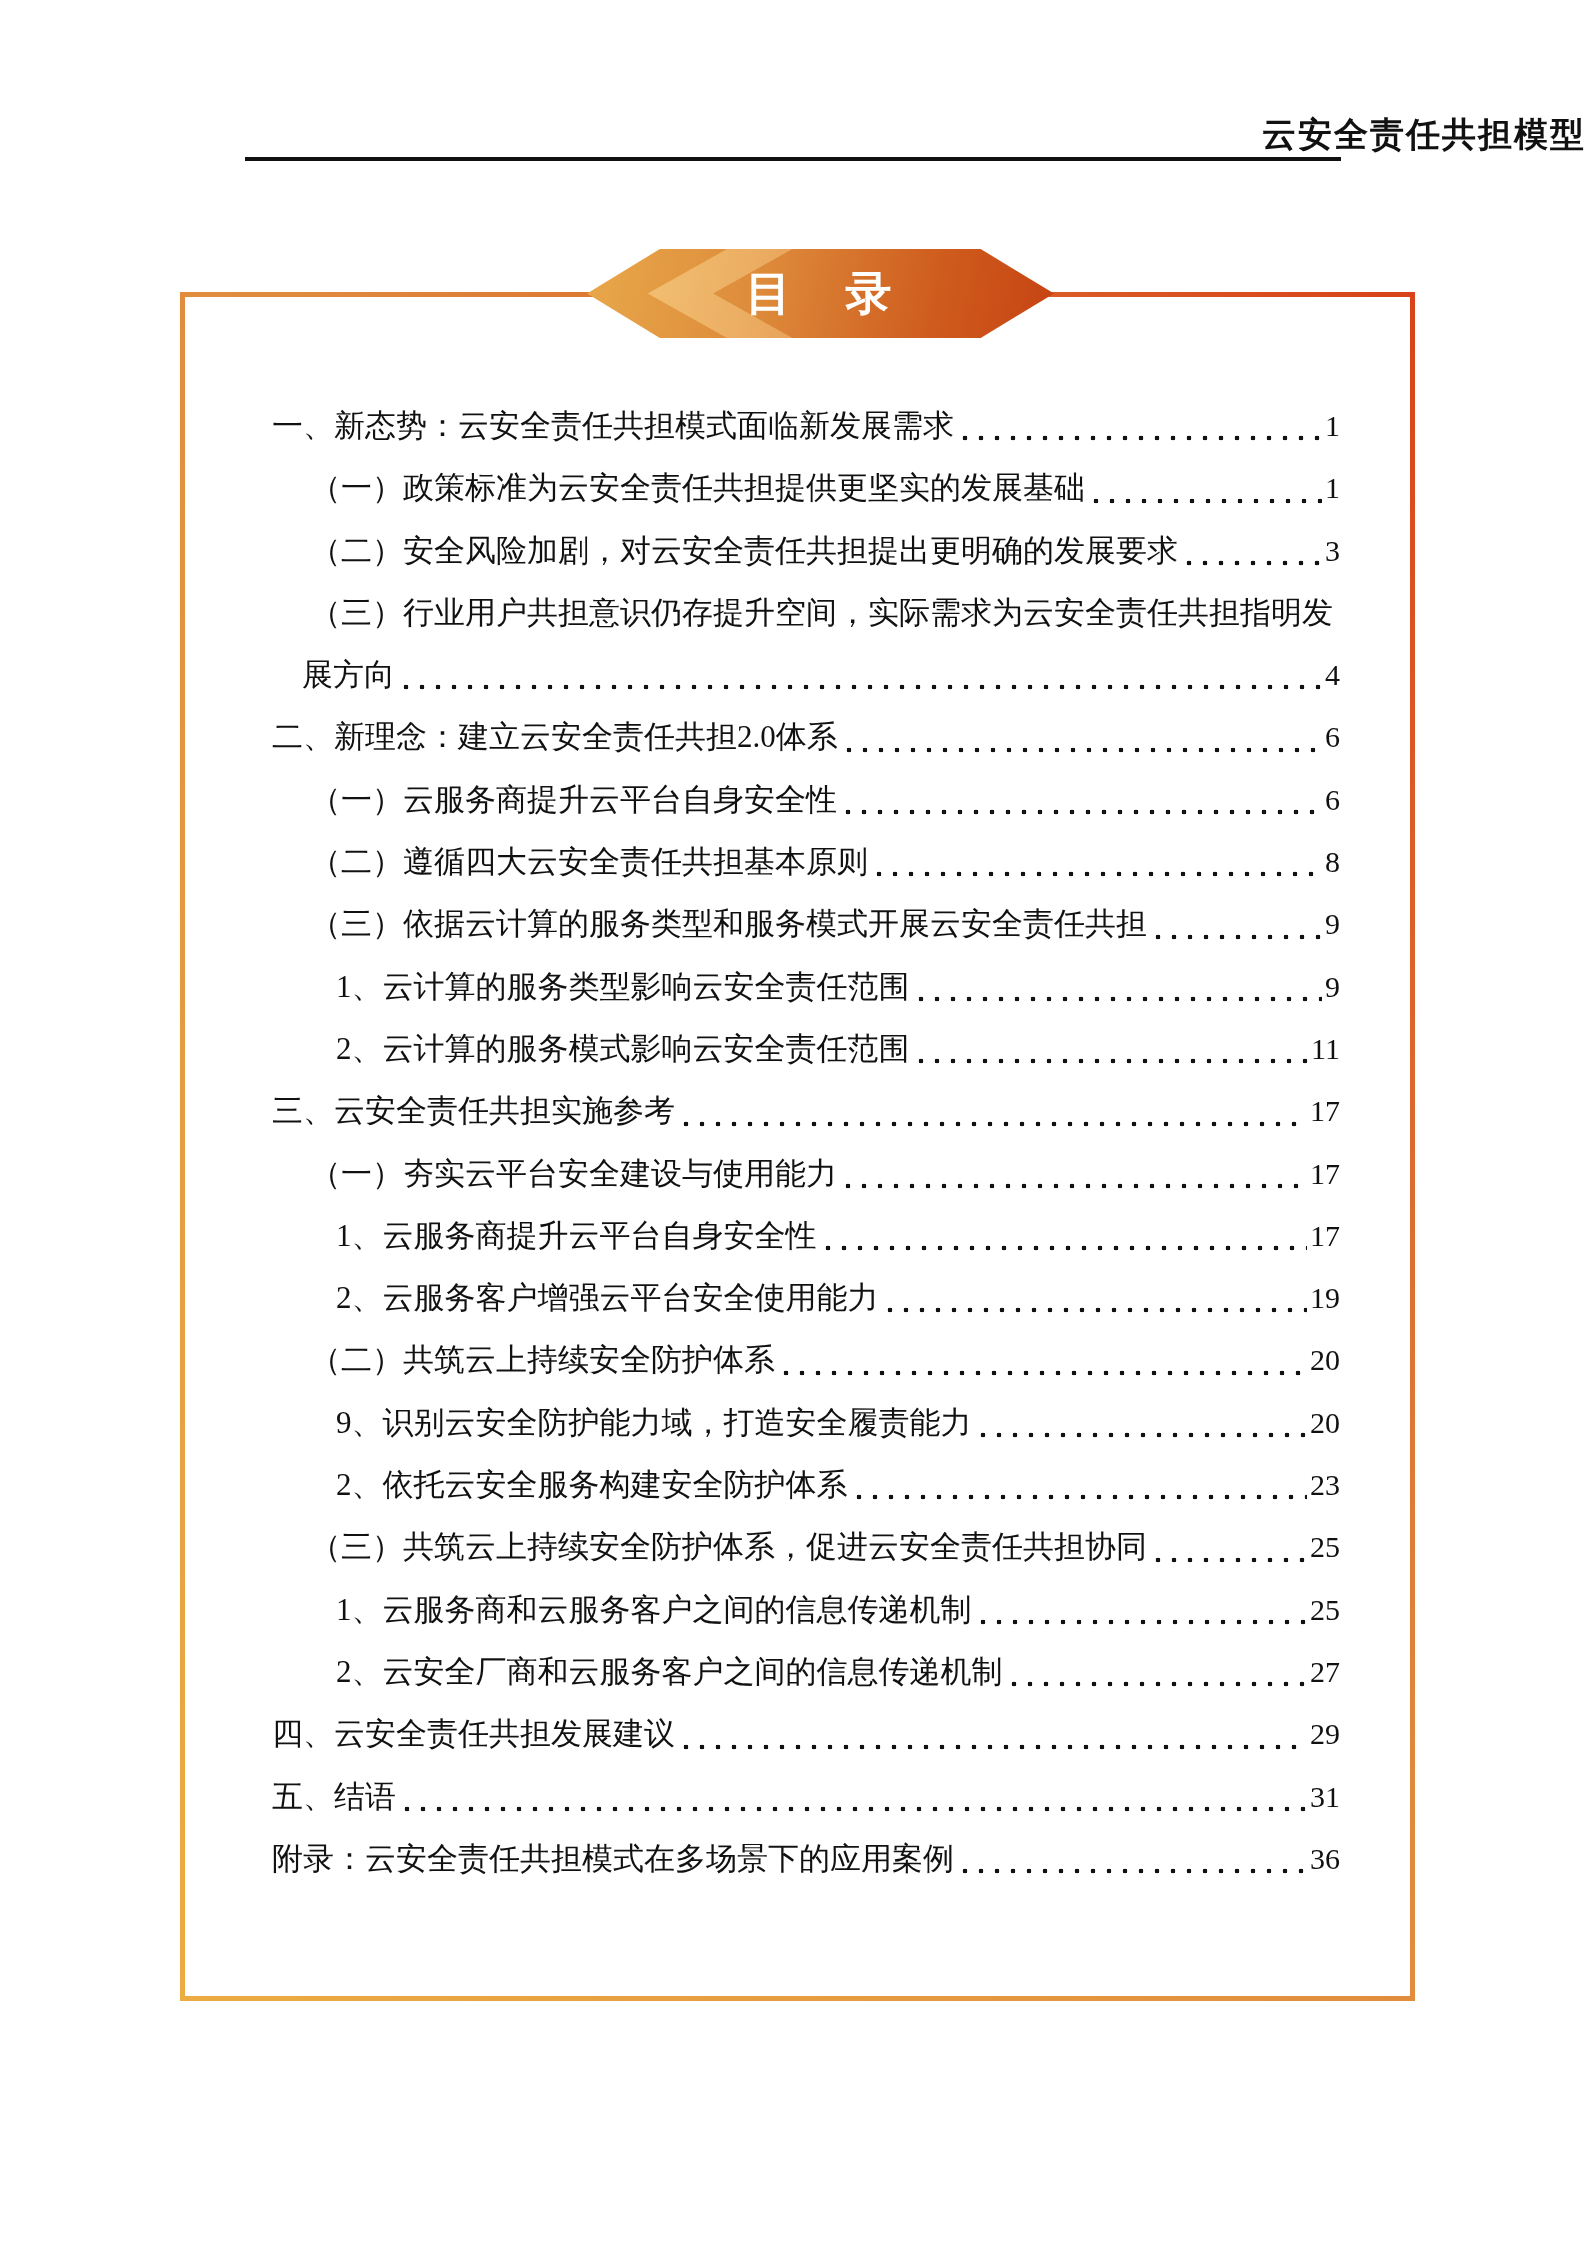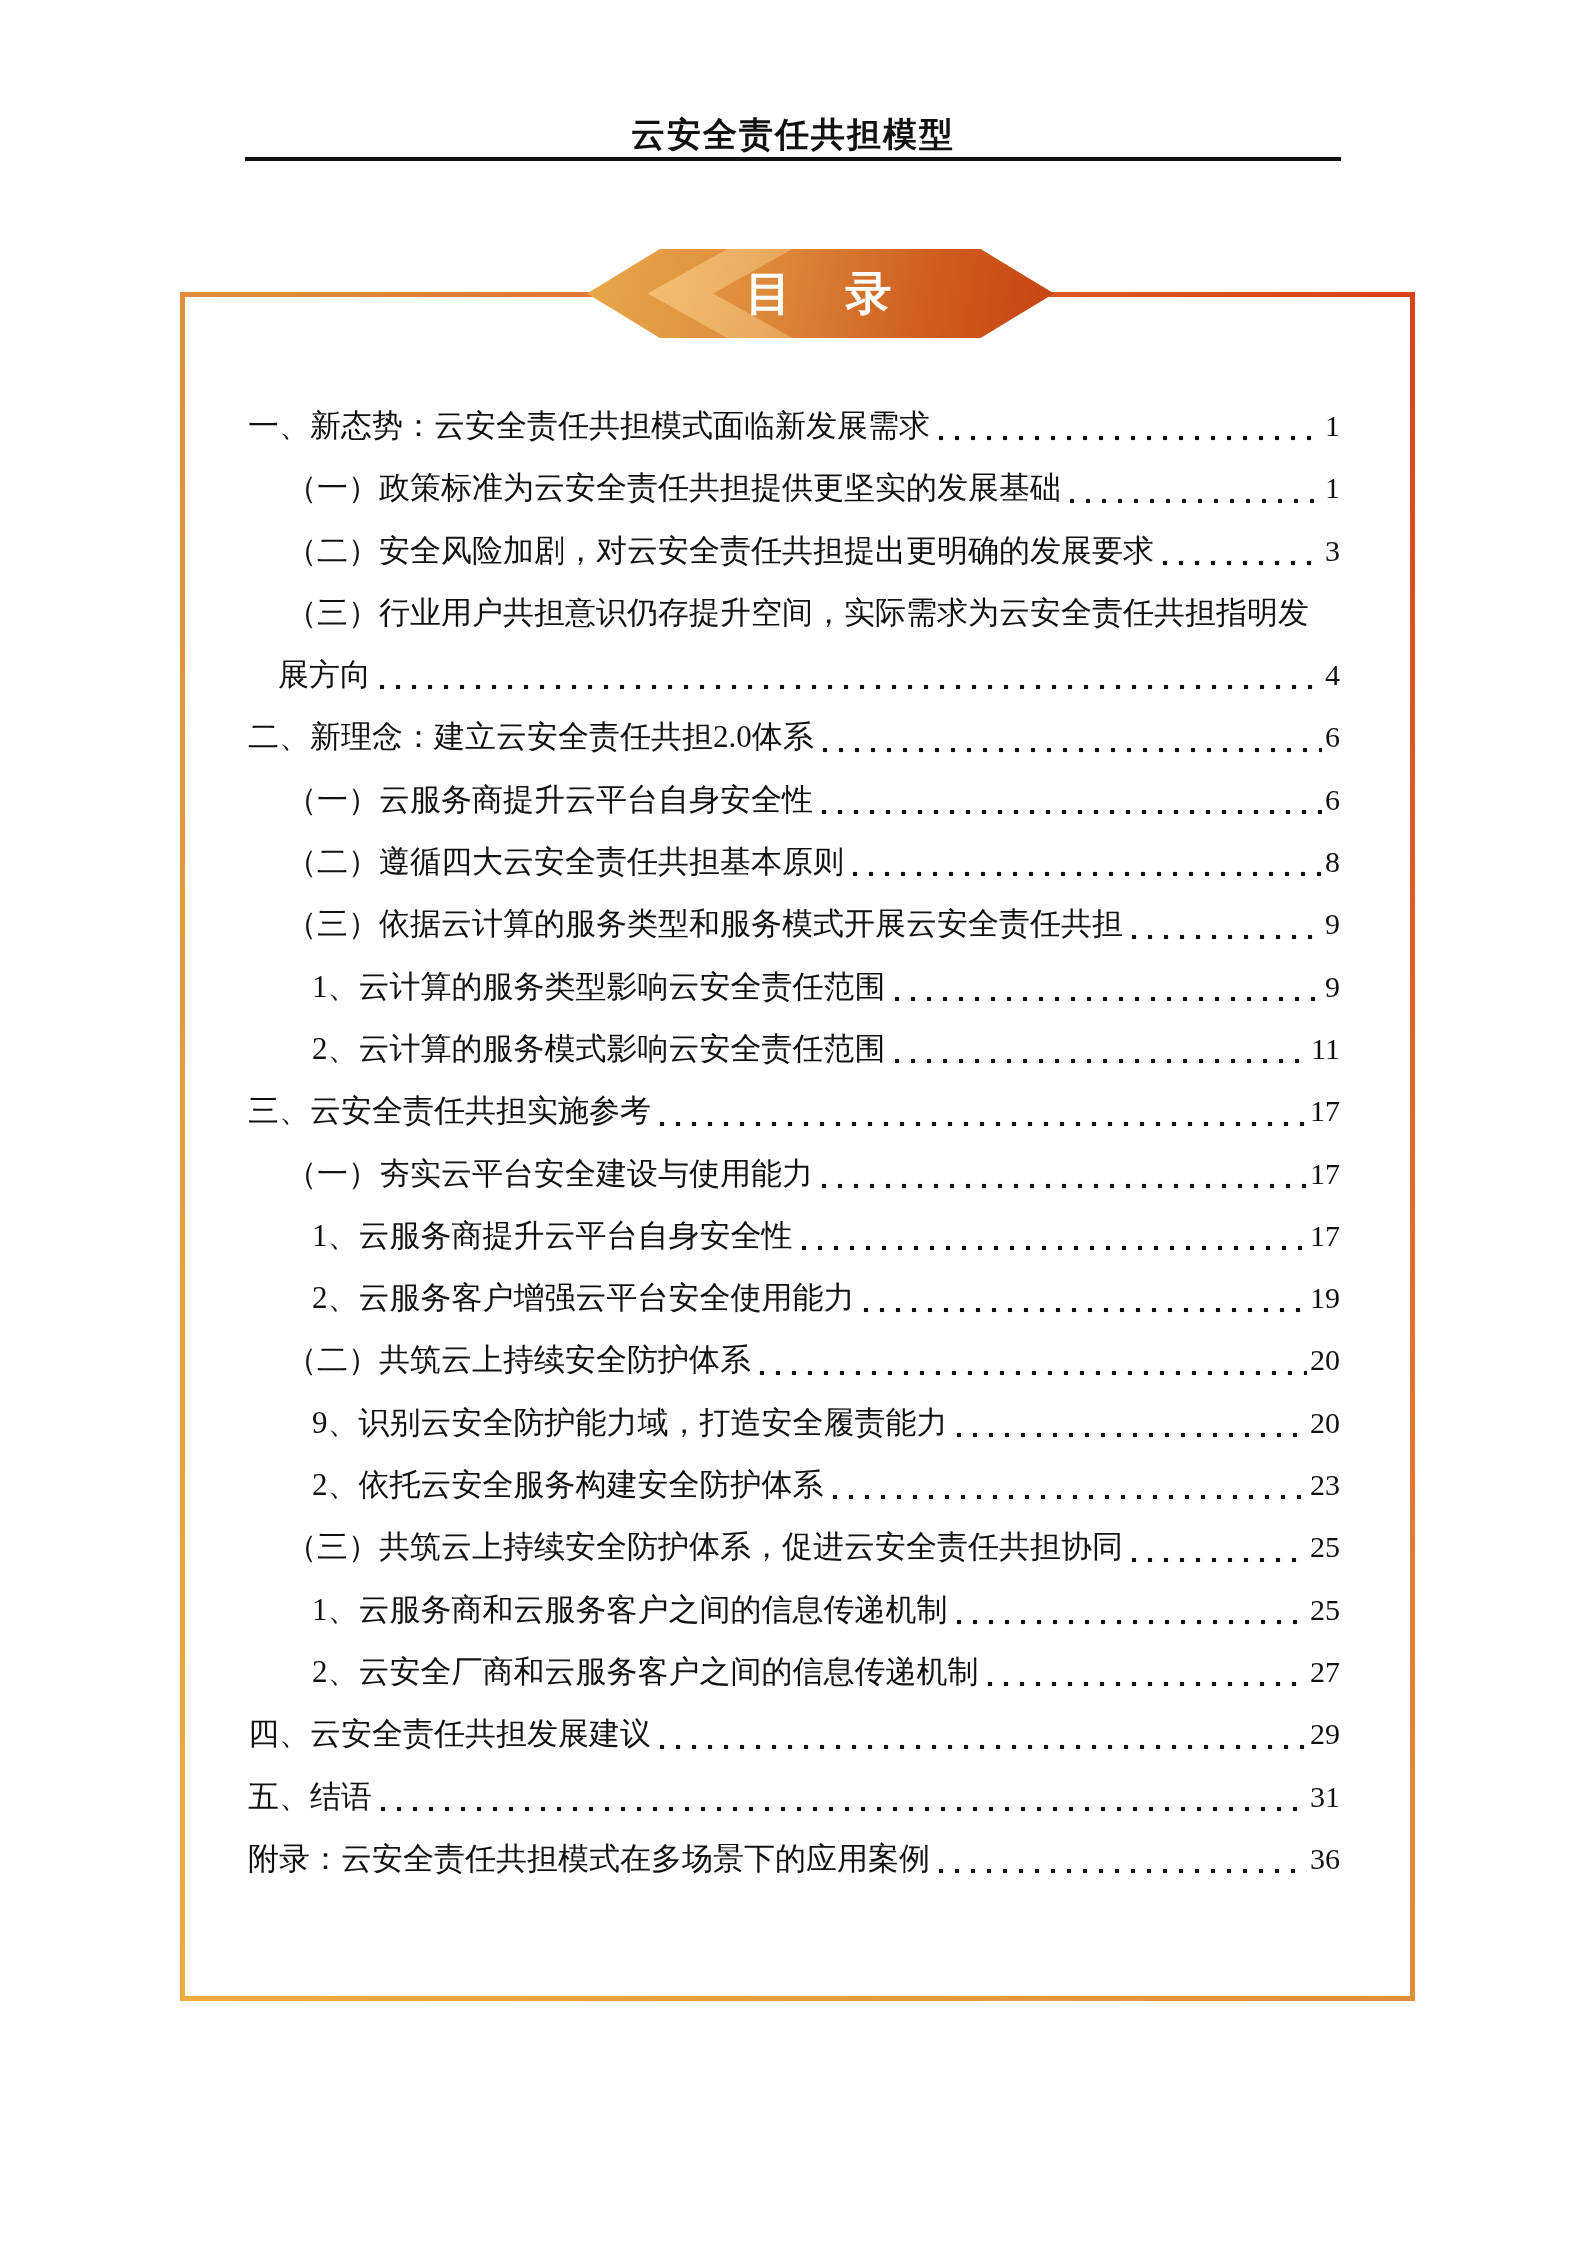--- a/index.html
+++ b/index.html
@@ -7,21 +7,21 @@
     width: 1586px; height: 2244px;
     position: relative;
     font-family: "Liberation Serif", serif;
     color: #111111;
     overflow: hidden;
   }
 
   
   .doc-header {
     position: absolute; top: 112px; left: 0; width: 1586px;
-    text-align: center;
+    text-align: right;
     font-size: 34px; font-weight: 700; letter-spacing: 2px;
     color: var(--text, #111);
   }
   .doc-header-rule {
     position: absolute; top: 157px; left: 245px; width: 1096px; height: 4px;
     background: var(--text, #111);
   }
 
   
   .toc-frame {
@@ -60,21 +60,21 @@
 
   
   .toc-list {
     position: absolute; left: 0; top: 0; right: 0;
     box-sizing: border-box;
     padding: 98px 70px 0 63px;
   }
   .toc-row {
     display: flex; align-items: center;
     height: 62.3px; line-height: 62.3px;
-    font-size: 31px; white-space: nowrap;
+    font-size: 31px; white-space: nowrap; margin-left: 24px;
   }
   .toc-row.lvl2 { padding-left: 38px; }
   .toc-row.lvl3 { padding-left: 64px; }
   .toc-row.cont { padding-left: 30px; }
   .toc-text { flex: 0 0 auto; }
   .toc-dots { flex: 1 1 auto; position: relative; height: 62.3px; }
   .toc-dots::after {
     content: ""; position: absolute; left: 8px; right: 3px; bottom: 16px; height: 6px;
     background-image: radial-gradient(circle at 3px 3px, #111 2.1px, transparent 2.6px);
     background-size: 16px 6px; background-repeat: repeat-x;

